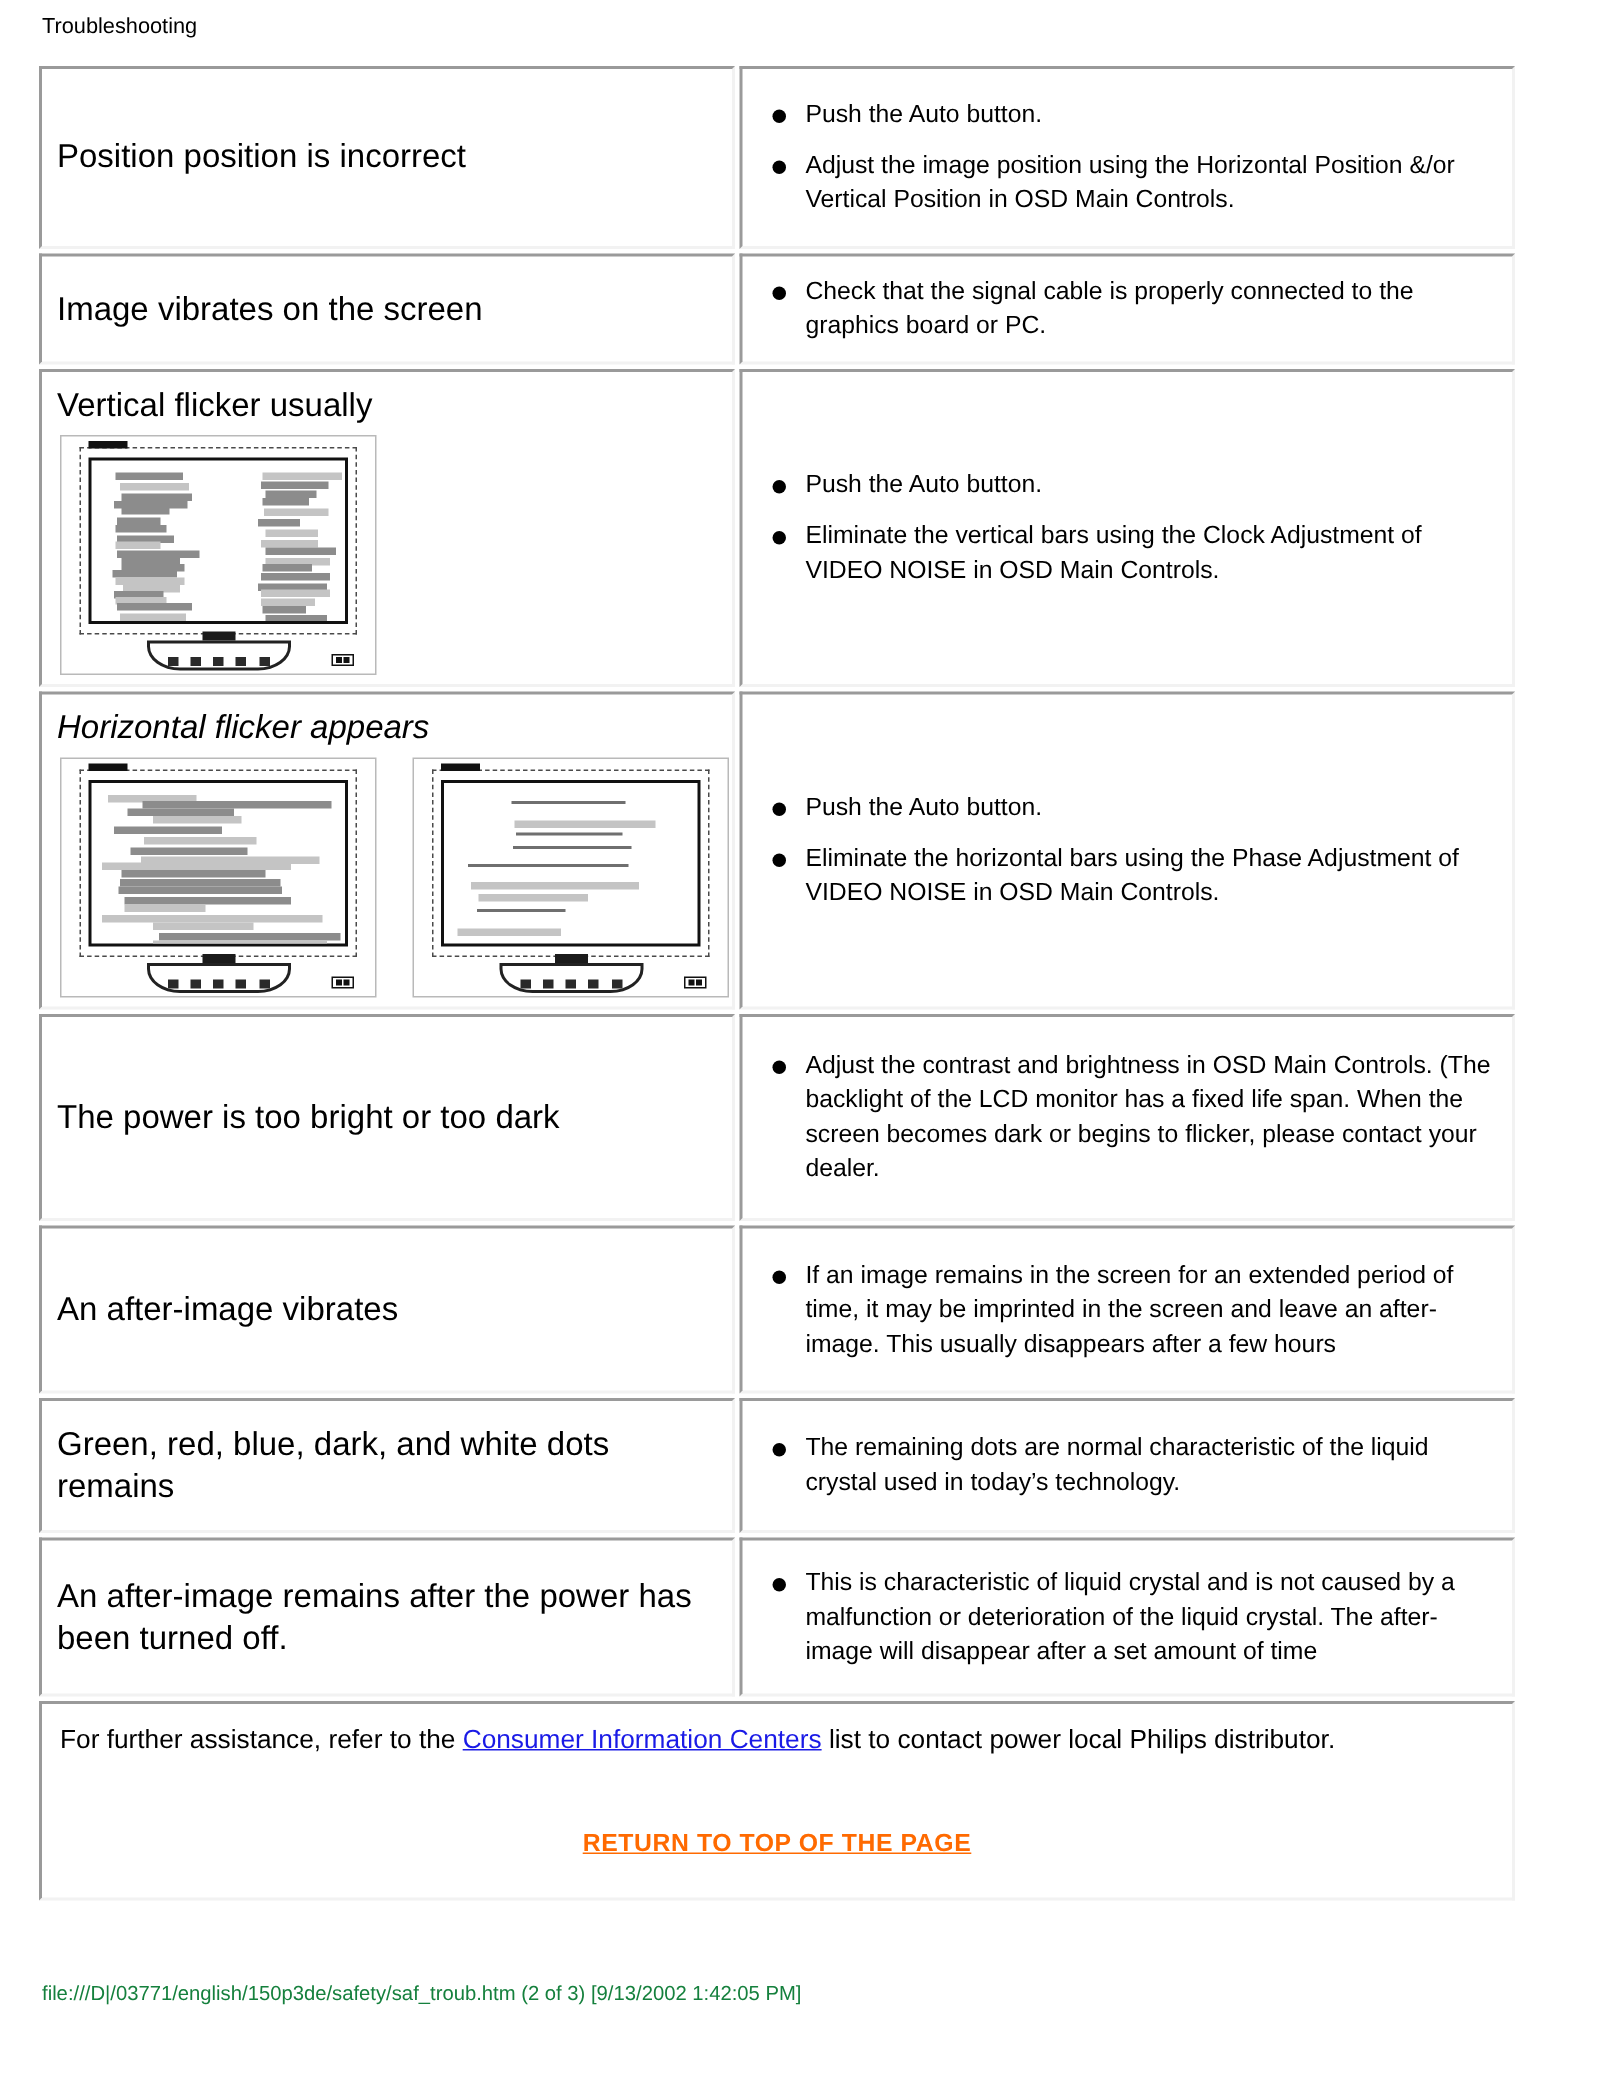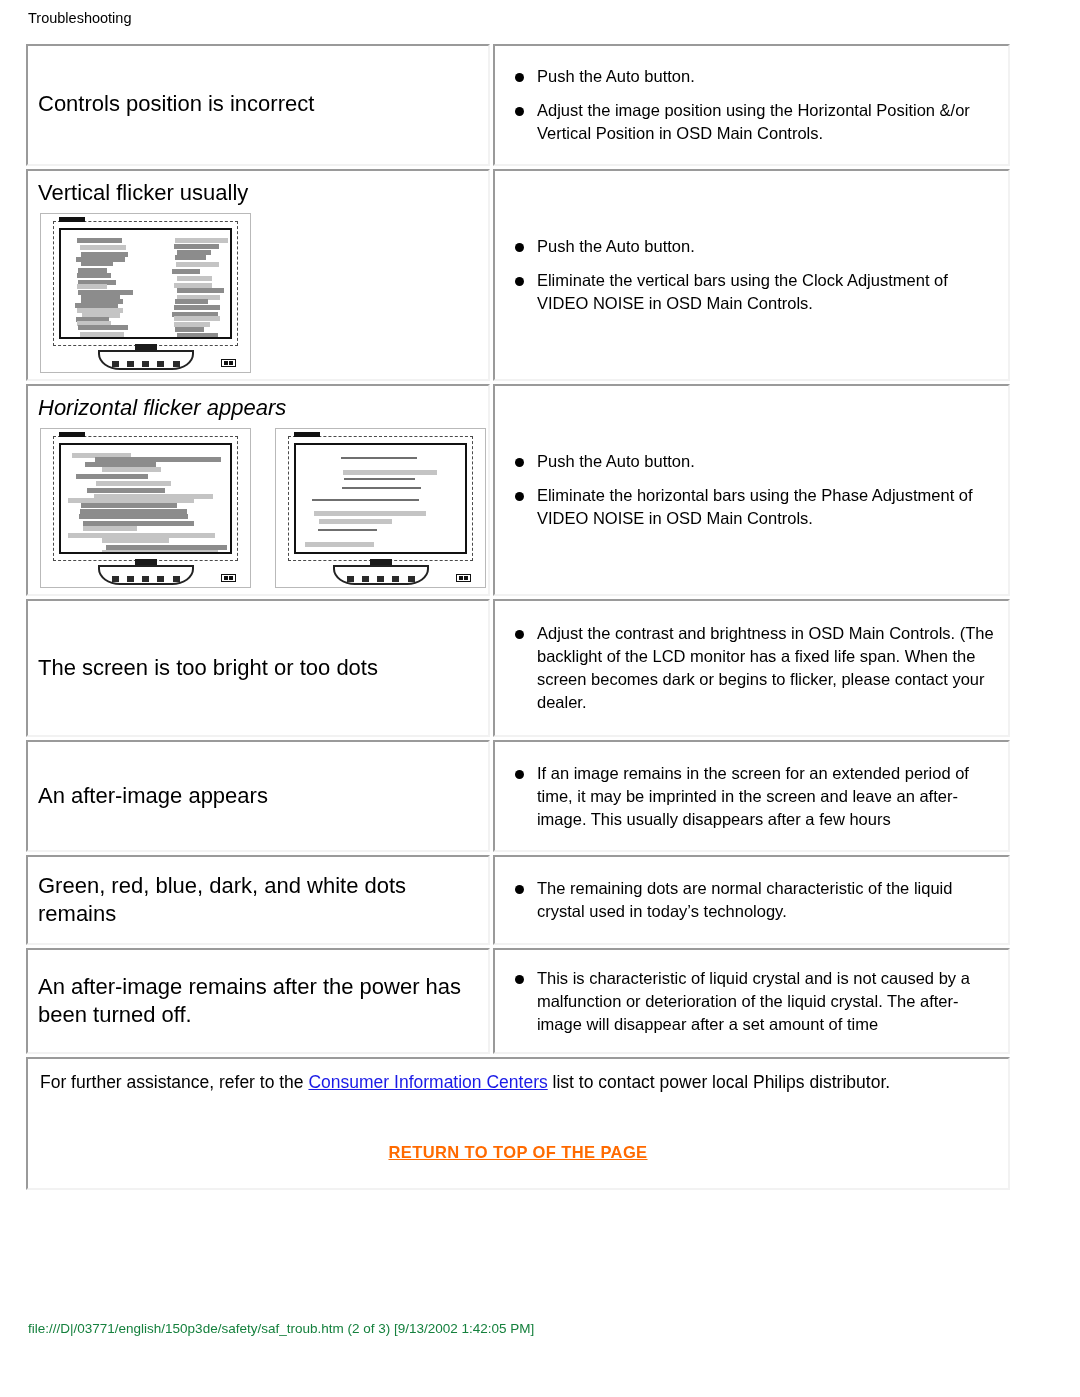--- a/index.html
+++ b/index.html
@@ -233,30 +233,40 @@
 
 <div class="page">
 
   <div class="page-title">Troubleshooting</div>
 
   <table class="tbl">
     <tbody>
 
       <tr>
         <td class="left-col">
-          <div class="symptom symptom-top" style="height:104px;display:flex;align-items:center;">Controls position is incorrect</div>
+          <div class="symptom symptom-top" style="height:104px;display:flex;align-items:center;">Position position is incorrect</div>
         </td>
         <td class="right-col">
           <ul class="notes">
             <li>Push the Auto button.</li>
             <li>Adjust the image position using the Horizontal Position &amp;/or Vertical Position in OSD Main Controls.</li>
           </ul>
         </td>
       </tr>
 
+      <tr>
+        <td class="left-col">
+          <div class="symptom" style="height:54px;display:flex;align-items:center;">Image vibrates on the screen</div>
+        </td>
+        <td class="right-col">
+          <ul class="notes">
+            <li>Check that the signal cable is properly connected to the graphics board or PC.</li>
+          </ul>
+        </td>
+      </tr>
 
       <tr>
         <td class="left-col" style="vertical-align:top;">
           <div class="symptom" style="padding-bottom:2px;">Vertical flicker usually</div>
           <div class="mon-wrap">
             <div class="monitor">
               <div class="mon-case"></div>
               <div class="mon-tab"></div>
               <div class="mon-screen" id="vscreen">
                   <div class="bar" style="left: 16px; top: 8px; width: 45px; background: rgb(140, 140, 140);"></div>
@@ -387,32 +397,32 @@
         <td class="right-col">
           <ul class="notes">
             <li>Push the Auto button.</li>
             <li>Eliminate the horizontal bars using the Phase Adjustment of VIDEO NOISE in OSD Main Controls.</li>
           </ul>
         </td>
       </tr>
 
       <tr>
         <td class="left-col">
-          <div class="symptom" style="height:118px;display:flex;align-items:center;">The screen is too bright or too dots</div>
+          <div class="symptom" style="height:118px;display:flex;align-items:center;">The power is too bright or too dark</div>
         </td>
         <td class="right-col">
           <ul class="notes">
             <li>Adjust the contrast and brightness in OSD Main Controls. (The backlight of the LCD monitor has a fixed life span. When the screen becomes dark or begins to flicker, please contact your dealer.</li>
           </ul>
         </td>
       </tr>
 
       <tr>
         <td class="left-col">
-          <div class="symptom" style="height:92px;display:flex;align-items:center;">An after-image appears</div>
+          <div class="symptom" style="height:92px;display:flex;align-items:center;">An after-image vibrates</div>
         </td>
         <td class="right-col">
           <ul class="notes">
             <li>If an image remains in the screen for an extended period of time, it may be imprinted in the screen and leave an after-image. This usually disappears after a few hours</li>
           </ul>
         </td>
       </tr>
 
       <tr>
         <td class="left-col">

